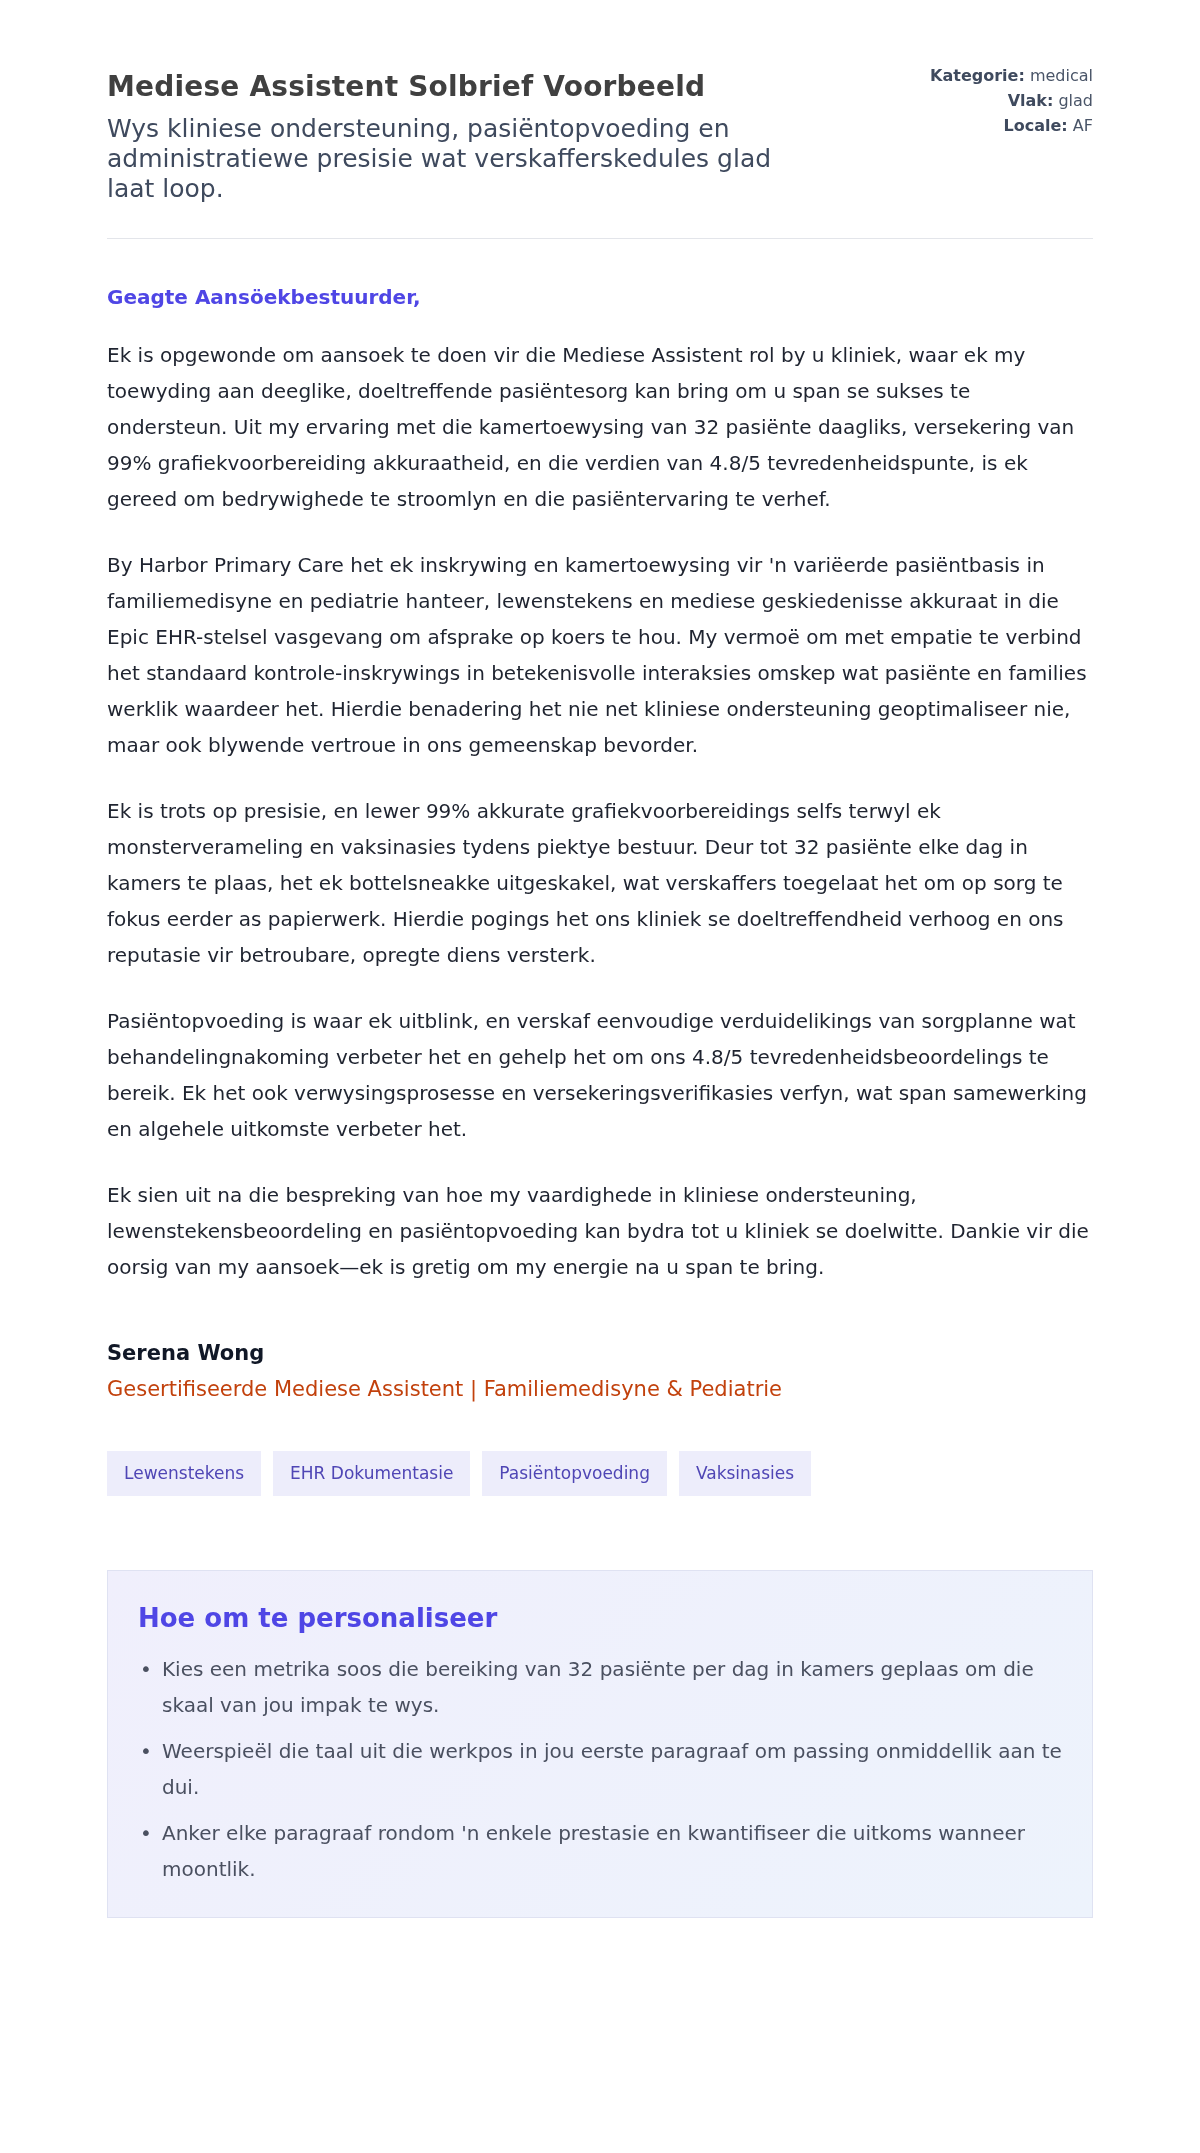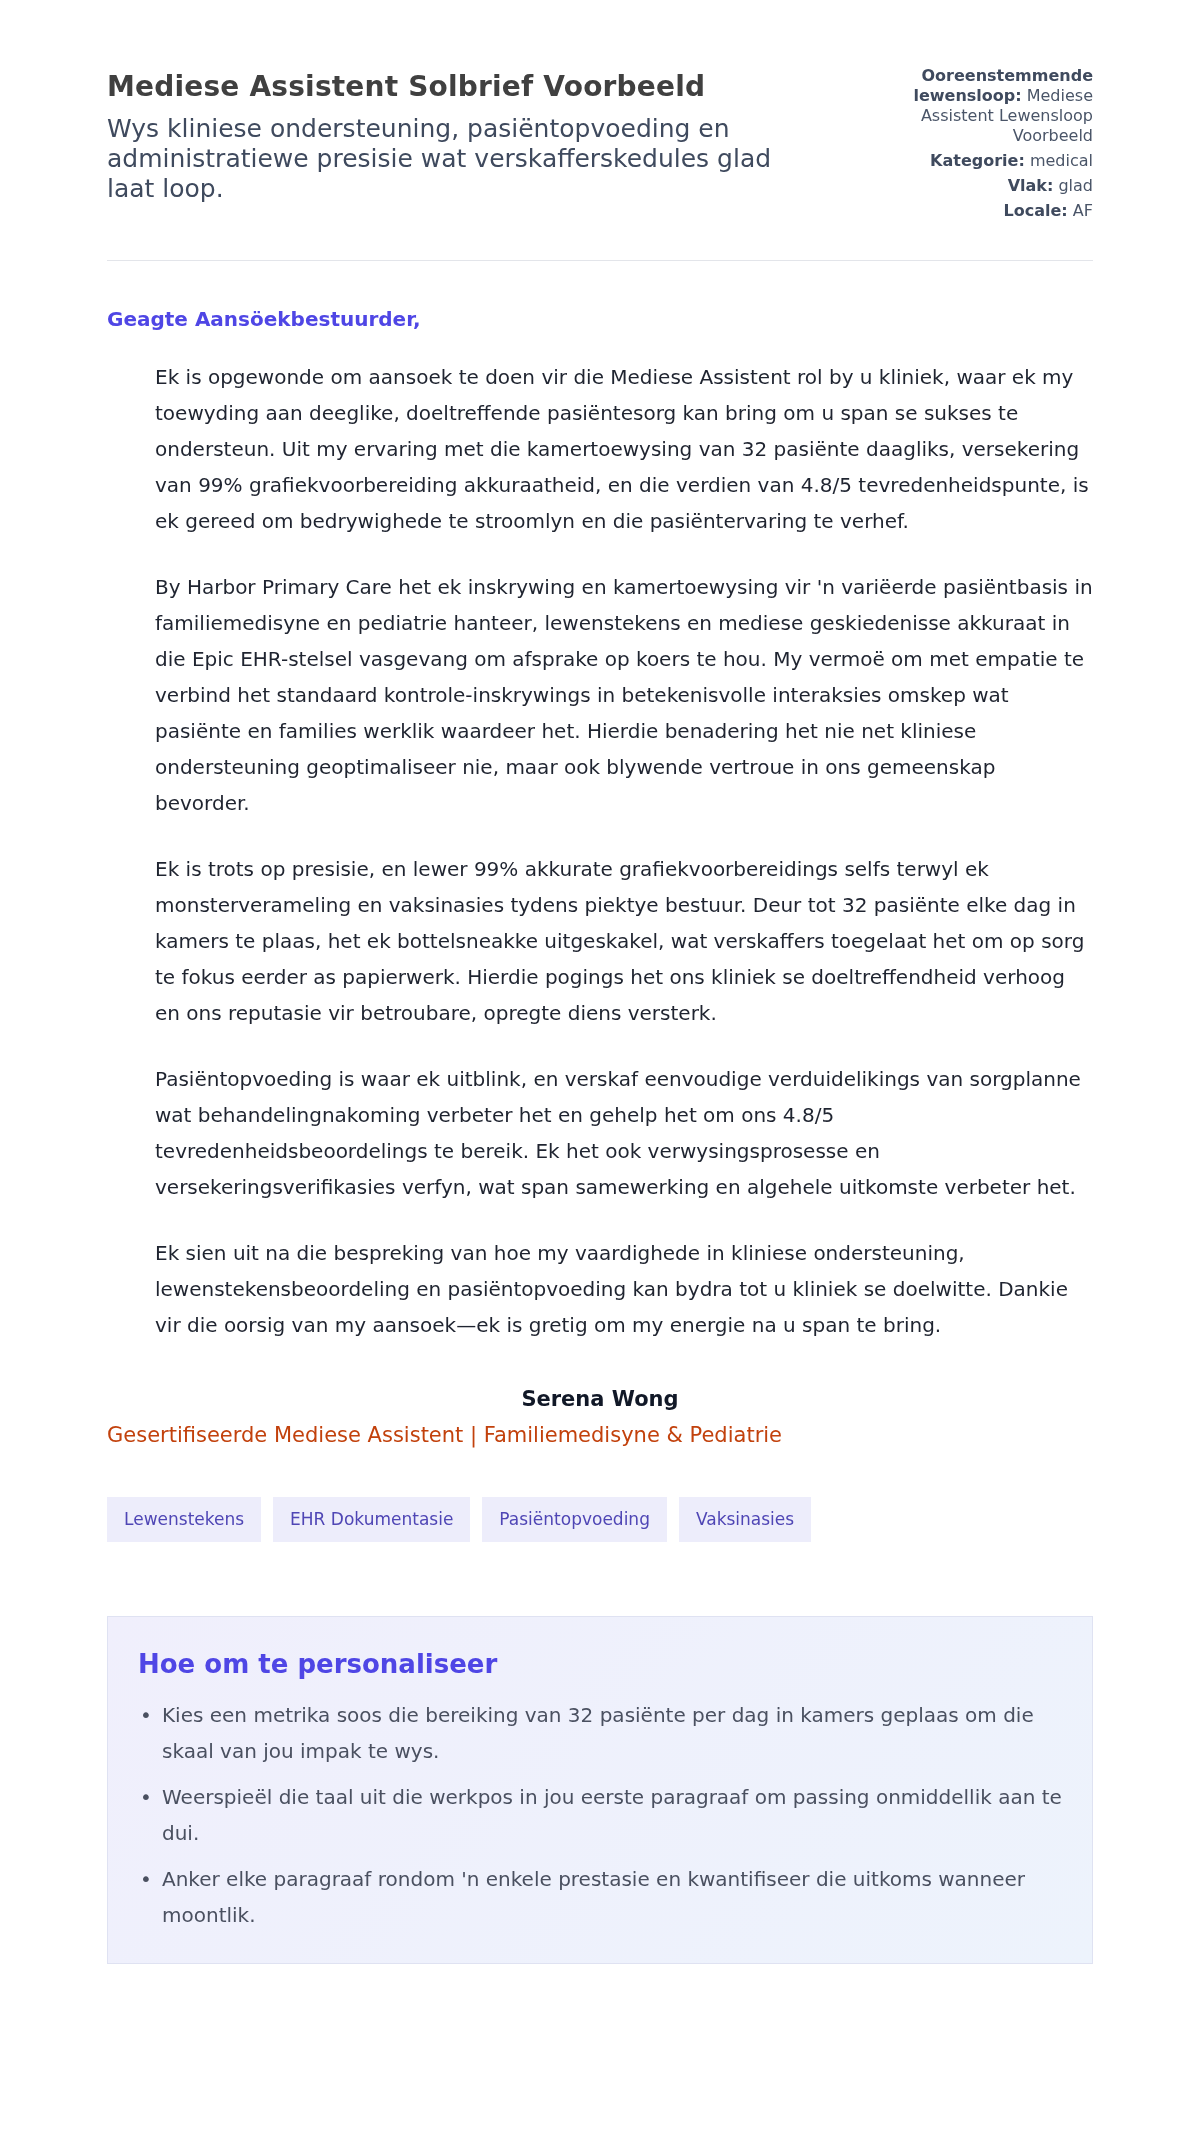--- a/index.html
+++ b/index.html
@@ -49,29 +49,27 @@
     margin-top: 46px;
     font-size: 20px;
     font-weight: bold;
     color: #4f46e5;
   }
   .body-p {
     margin-top: 30px;
     font-size: 20px;
     line-height: 36px;
     color: #1f2430;
-    margin-left: 48px;
   }
   .body-p.first { margin-top: 28px; }
   .sign-name {
-    margin-top: 44px;
+    margin-top: 56px;
     font-size: 21px;
     font-weight: bold;
     color: #111827;
-    text-align: center;
   }
   .sign-role {
     margin-top: 12px;
     font-size: 21px;
     color: #c2410c;
   }
   .tags {
     margin-top: 50px;
     display: flex;
     gap: 12px;
@@ -117,24 +115,20 @@
 
 <div class="page">
 
   <header class="header">
     <div class="header-left">
       <h1 class="title">Mediese Assistent Solbrief Voorbeeld</h1>
       <h2 class="subtitle">Wys kliniese ondersteuning, pasiëntopvoeding en administratiewe presisie wat verskafferskedules glad laat loop.</h2>
     </div>
     <div class="meta">
       <div class="meta-row">
-        <span class="k">Ooreenstemmende lewensloop:</span>
-        <span class="v">Mediese Assistent Lewensloop Voorbeeld</span>
-      </div>
-      <div class="meta-row">
         <span class="k">Kategorie:</span>
         <span class="v">medical</span>
       </div>
       <div class="meta-row">
         <span class="k">Vlak:</span>
         <span class="v">glad</span>
       </div>
       <div class="meta-row">
         <span class="k">Locale:</span>
         <span class="v">AF</span>

